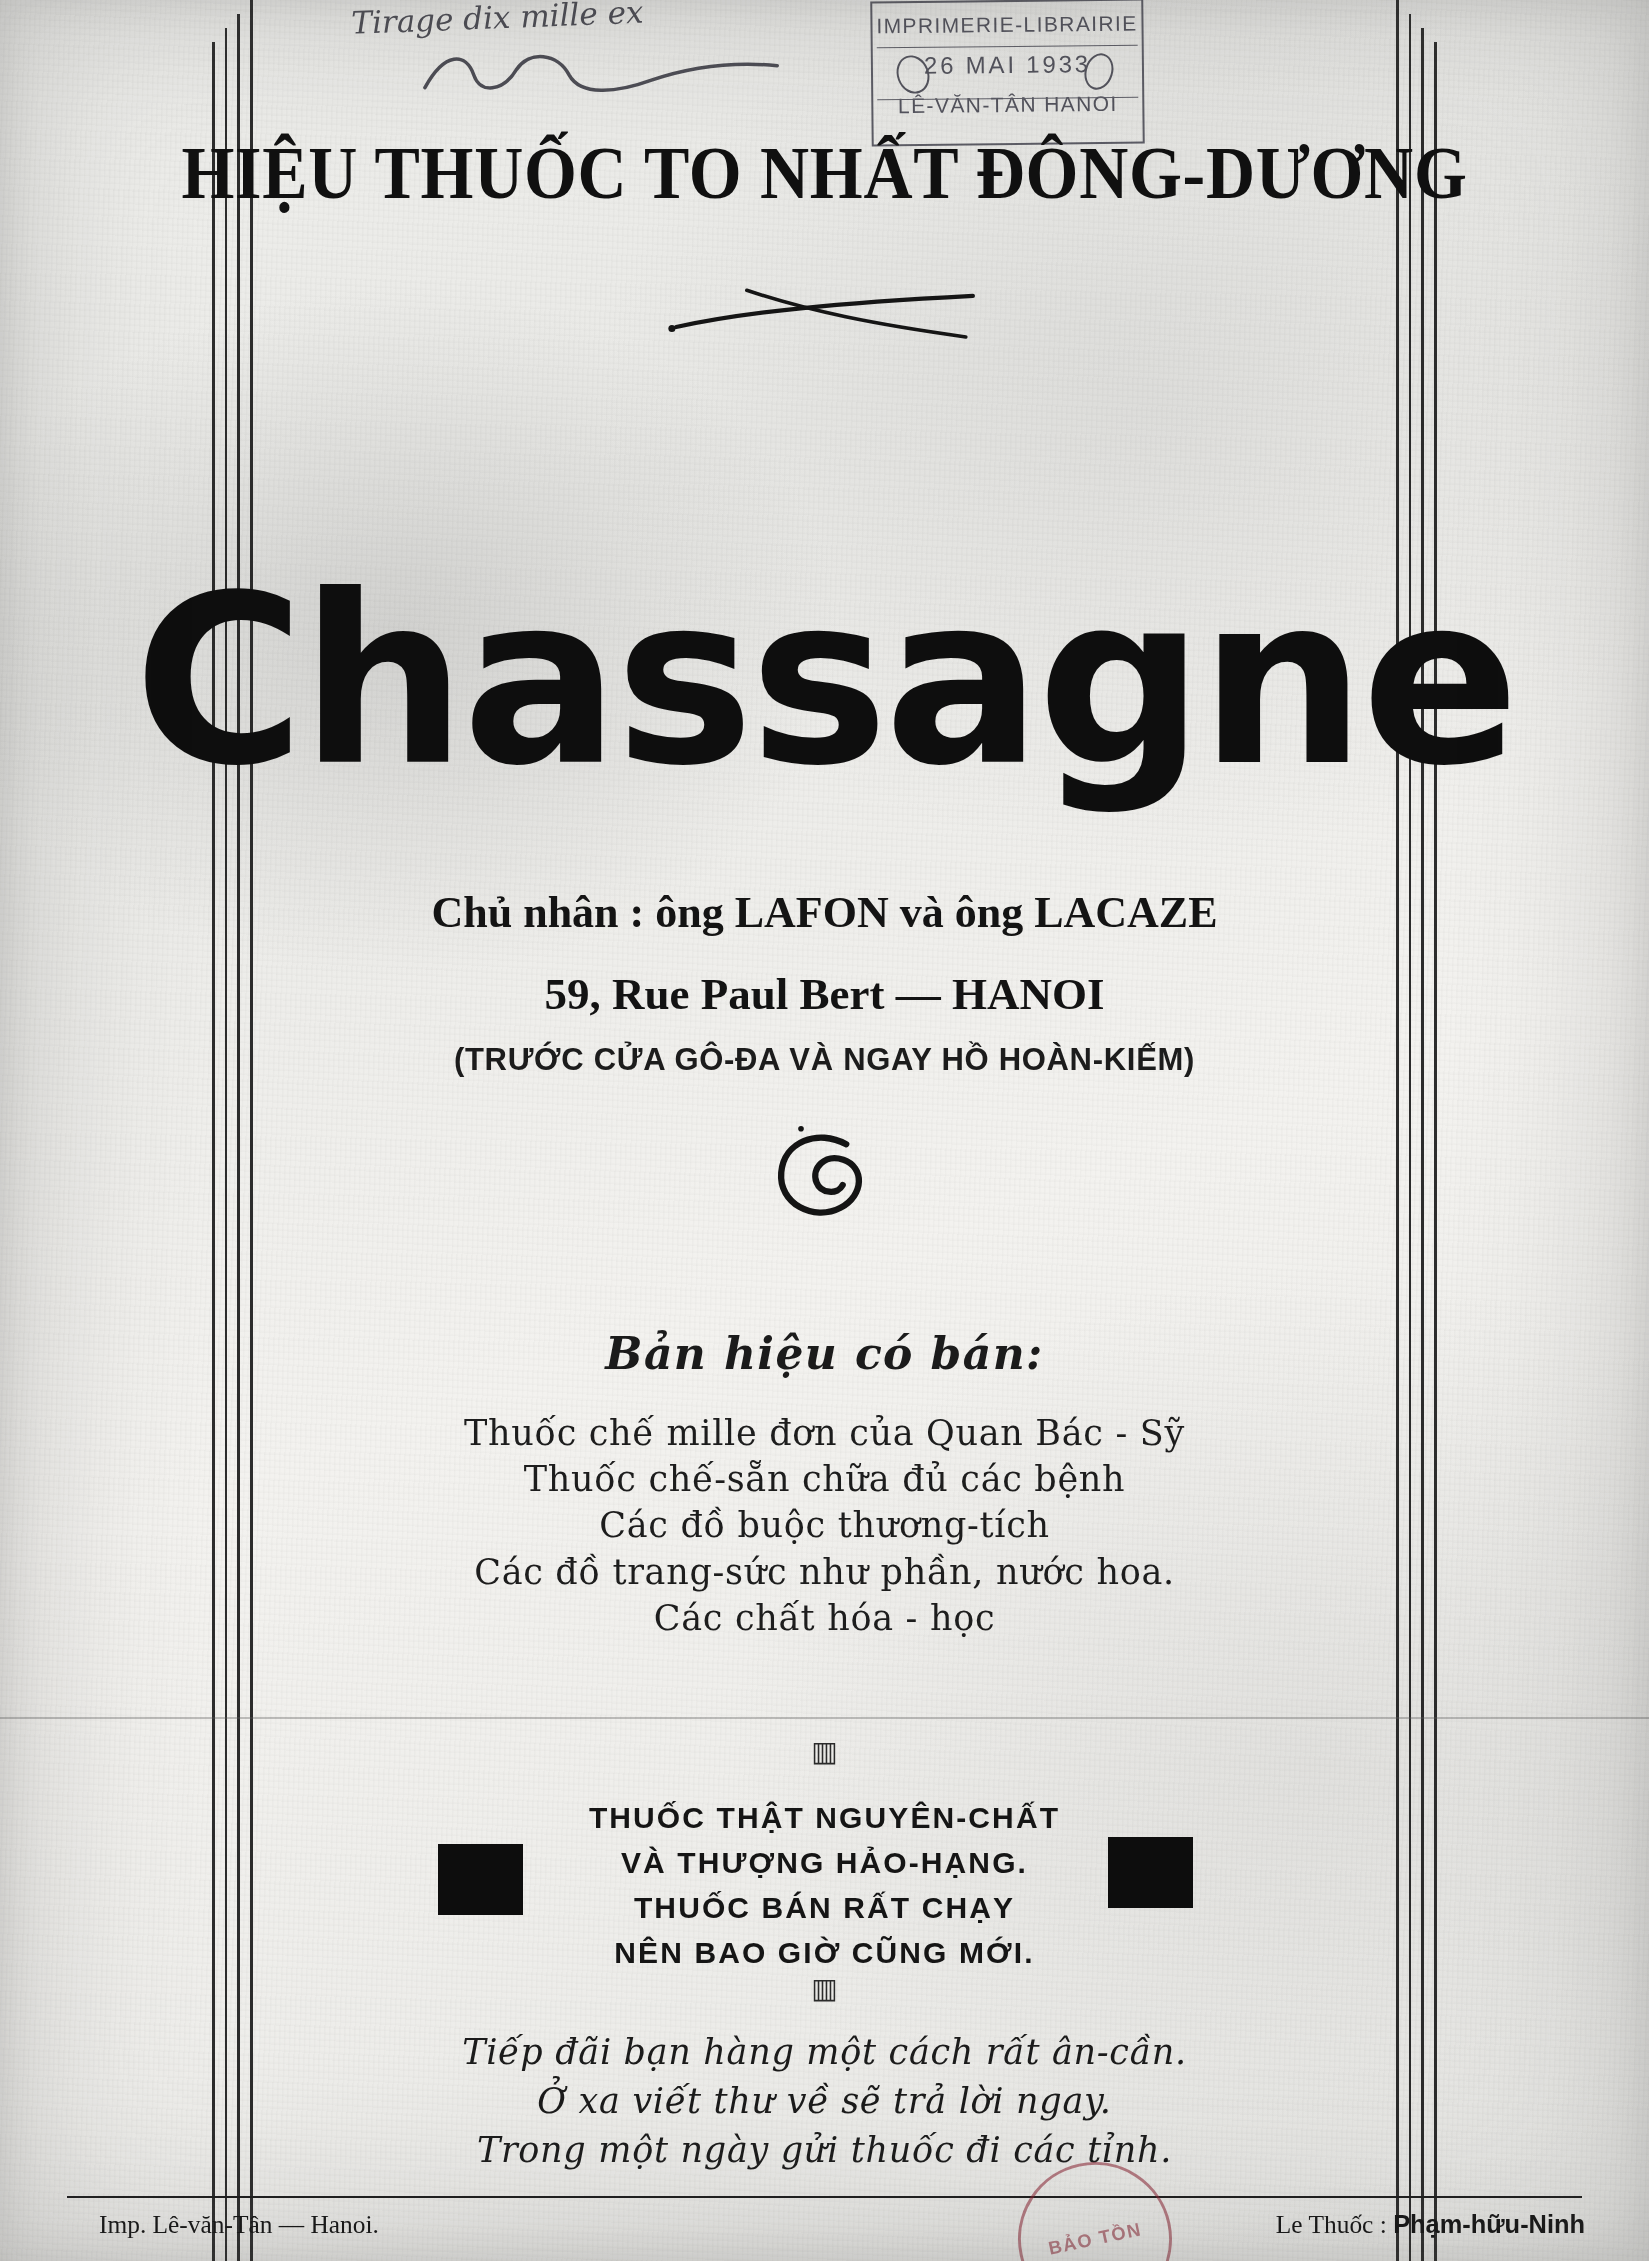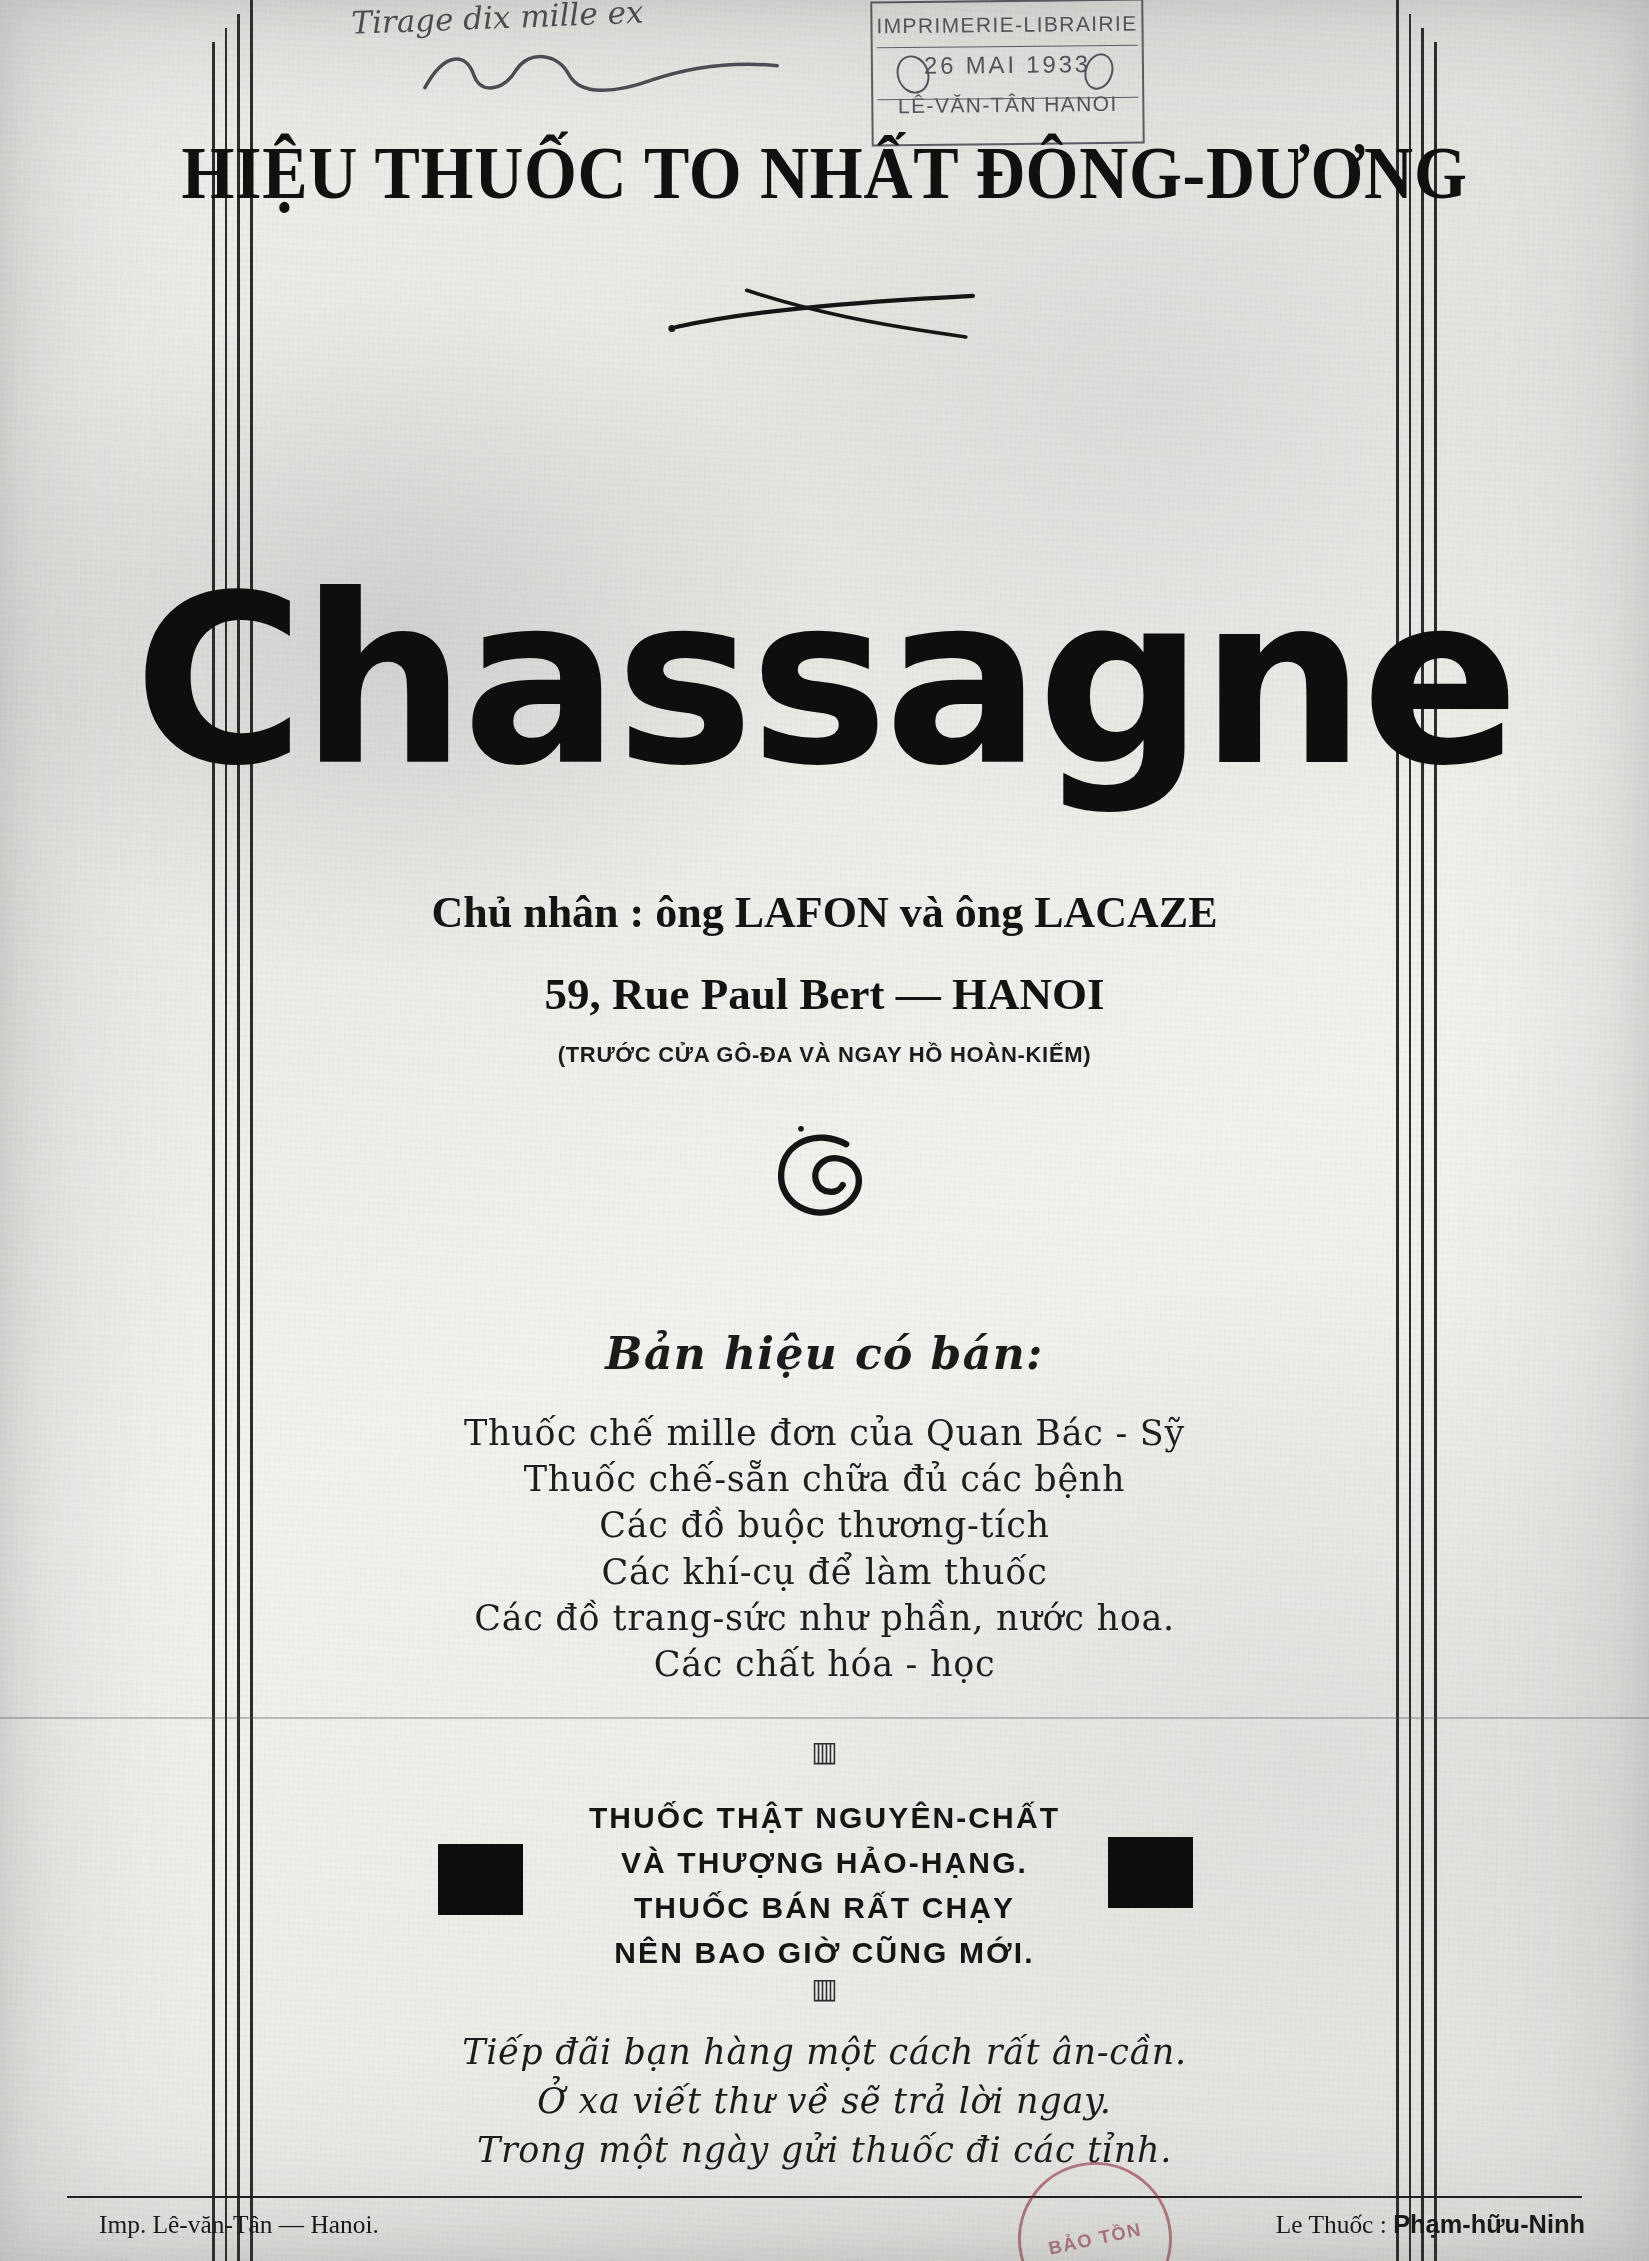--- a/index.html
+++ b/index.html
@@ -202,21 +202,21 @@
     color: #131313;
   }
 
   .address-sub {
     position: absolute;
     left: 0; right: 0;
     top: 1042px;
     text-align: center;
     font-family: "Liberation Sans", sans-serif;
     font-weight: bold;
-    font-size: 22px;
+    font-size: 31px;
     letter-spacing: 0.7px;
     color: #1c1c1c;
   }
 
   .spiral {
     position: absolute;
     left: 0; right: 0;
     top: 1116px;
     height: 127px;
   }
@@ -413,21 +413,20 @@
       <circle cx="86" cy="18" r="4" fill="#141414"></circle>
     </svg>
   </div>
 
   <div class="goods-title">Bản hiệu có bán:</div>
 
   <div class="goods-list">
     <div>Thuốc chế mille đơn của Quan Bác - Sỹ</div>
     <div>Thuốc chế-sẵn chữa đủ các bệnh</div>
     <div>Các đồ buộc thương-tích</div>
-    <div>Các khí-cụ để làm thuốc</div>
     <div>Các đồ trang-sức như phần, nước hoa.</div>
     <div>Các chất hóa - học</div>
   </div>
 
   <div class="fold"></div>
 
   <div class="mid-orn">▥</div>
 
   <div class="blk left"></div>
   <div class="blk right"></div>

